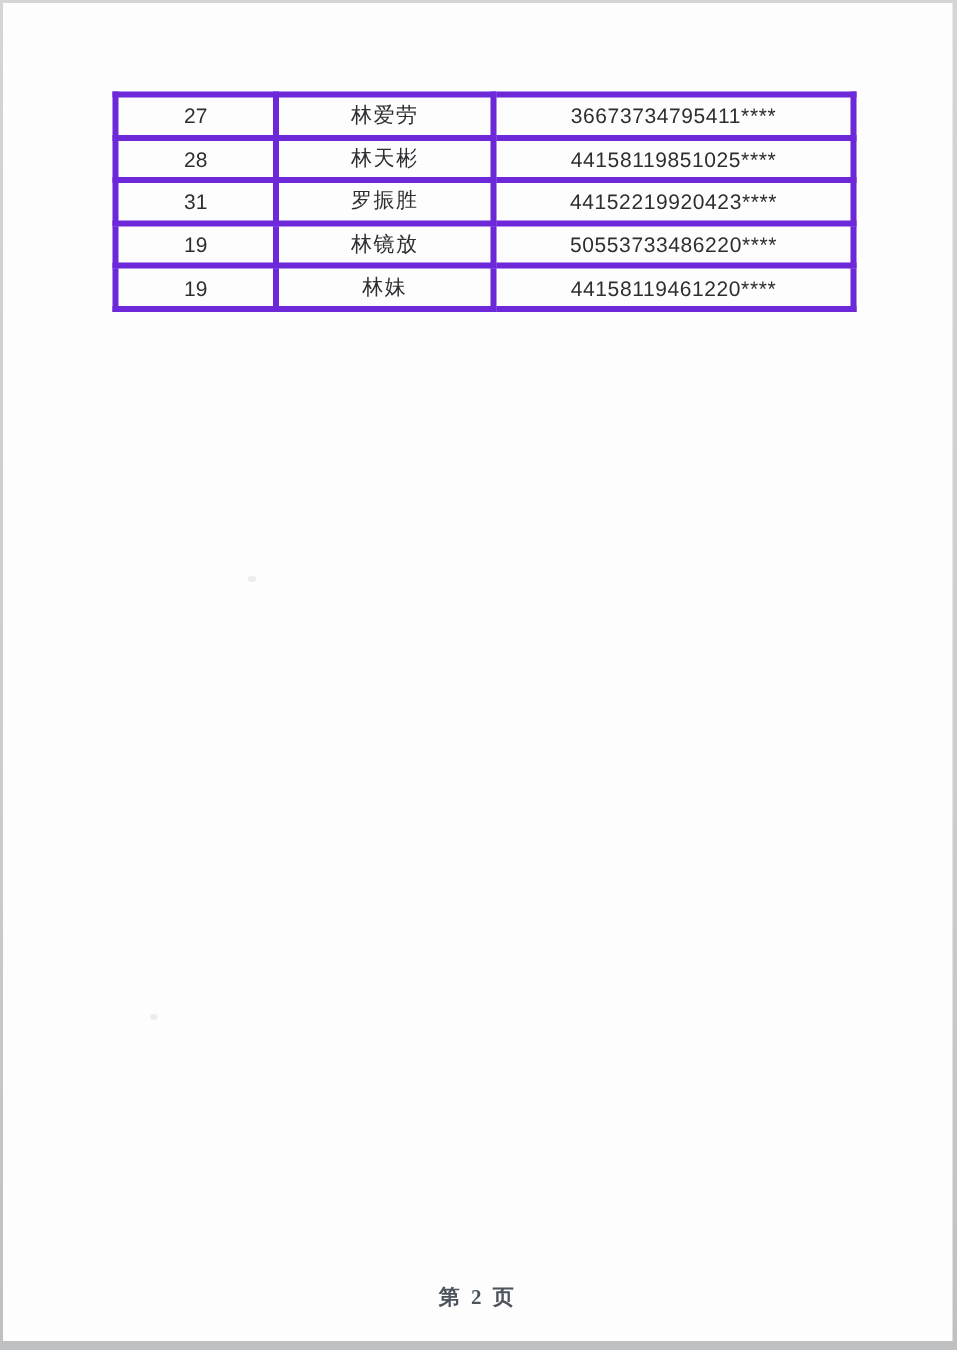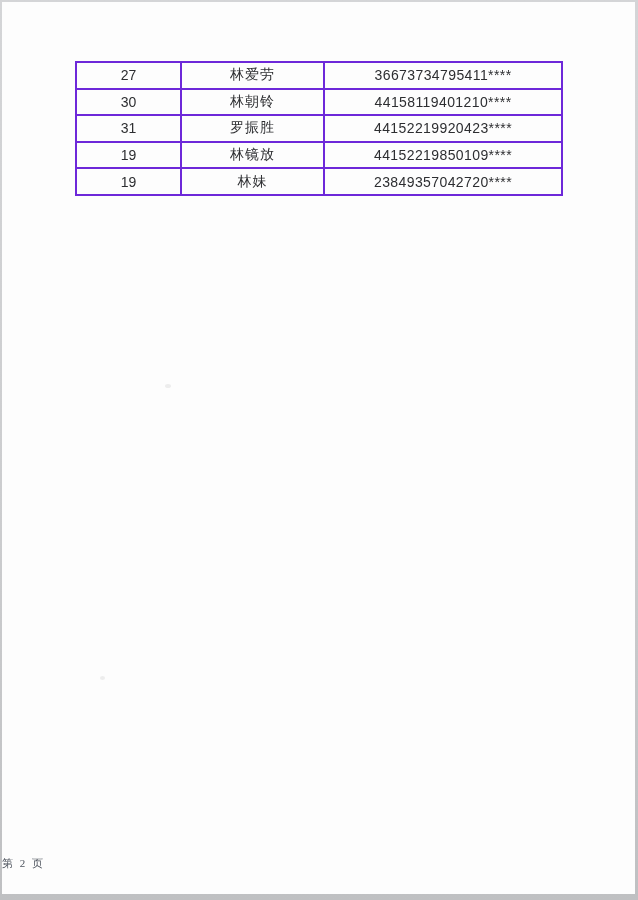--- a/index.html
+++ b/index.html
@@ -24,43 +24,45 @@
   }
   .roster {
     position: absolute;
     left: 73px;
     top: 59px;
     border-collapse: collapse;
     table-layout: fixed;
     border: 2px solid #3c3e43;
   }
   .roster td {
-    border: 2px solid #6d28d9;
+    border: 4px solid #6d28d9;
     height: 24.6px;
     padding: 0;
     text-align: center;
     vertical-align: middle;
     font-size: 14px;
     color: #2d2e31;
     overflow: hidden;
     white-space: nowrap;
     margin-left: 48px;
   }
   .col-no   { width: 103px; }
   .col-name { width: 141px; letter-spacing: 1px; }
   .col-id   { width: 236px; letter-spacing: 0.4px; }
   .footer {
     position: absolute;
     left: 0;
     top: 854px;
     width: 100%;
+    text-align: center;
     font-family: "Liberation Serif", "DejaVu Serif", serif;
-    font-size: 11px;
+    font-size: 14px;
     color: #4d535d;
     letter-spacing: 2px;
+    font-weight: bold;
   }
   .scan-smudge {
     position: absolute;
     border-radius: 50%;
     background: rgba(120, 120, 125, 0.12);
   }
   .smudge-1 { left: 163px; top: 382px; width: 6px; height: 4px; }
   .smudge-2 { left: 98px;  top: 674px; width: 5px; height: 4px; }
 </style>
 </head>
@@ -68,38 +70,38 @@
 
 <div class="paper">
   <table class="roster">
     <tbody>
         <tr>
           <td class="col-no">27</td>
           <td class="col-name">林爱劳</td>
           <td class="col-id">36673734795411****</td>
         </tr>
         <tr>
-          <td class="col-no">30</td>
-          <td class="col-name">林朝铃</td>
-          <td class="col-id">44158119401210****</td>
+          <td class="col-no">28</td>
+          <td class="col-name">林天彬</td>
+          <td class="col-id">44158119851025****</td>
         </tr>
         <tr>
           <td class="col-no">31</td>
           <td class="col-name">罗振胜</td>
           <td class="col-id">44152219920423****</td>
         </tr>
         <tr>
           <td class="col-no">19</td>
           <td class="col-name">林镜放</td>
-          <td class="col-id">44152219850109****</td>
+          <td class="col-id">50553733486220****</td>
         </tr>
         <tr>
           <td class="col-no">19</td>
           <td class="col-name">林妹</td>
-          <td class="col-id">23849357042720****</td>
+          <td class="col-id">44158119461220****</td>
         </tr>
       </tbody>
   </table>
 
   <div class="scan-smudge smudge-1"></div>
   <div class="scan-smudge smudge-2"></div>
 
   <div class="footer">第 2 页</div>
 </div>
 

